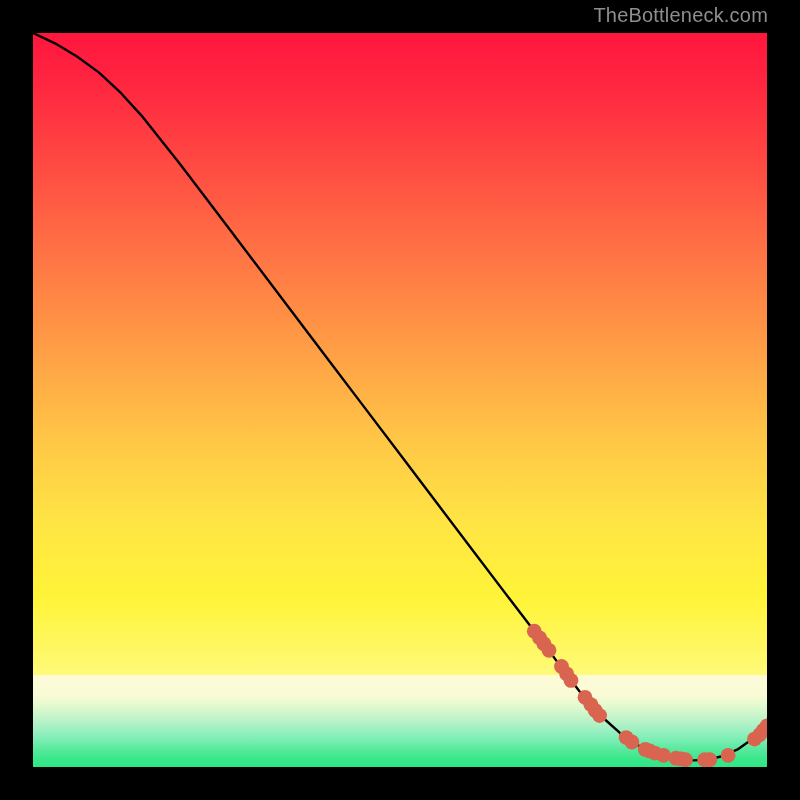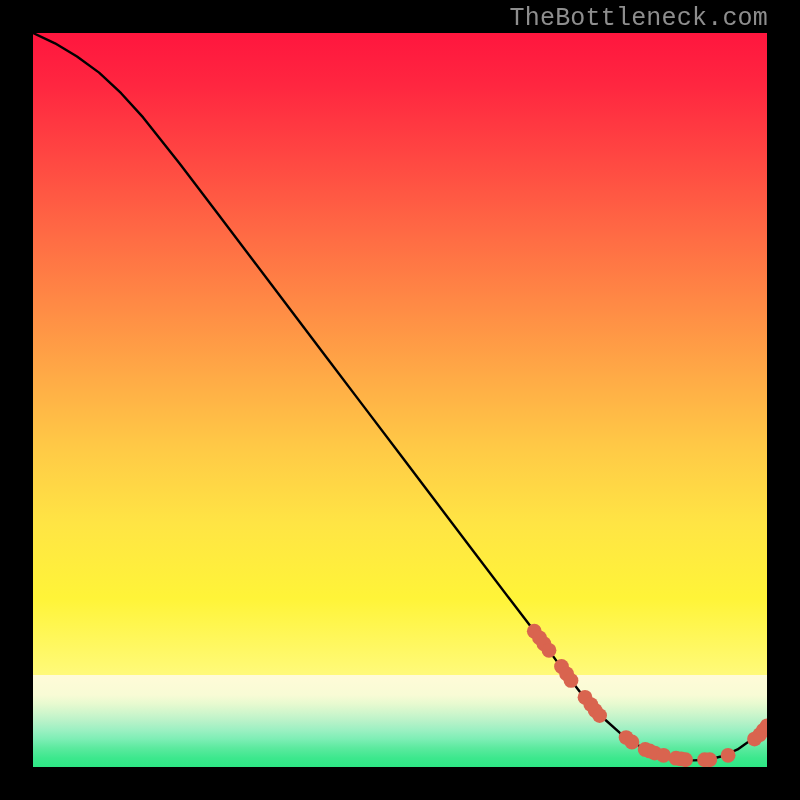--- a/index.html
+++ b/index.html
@@ -20,22 +20,22 @@
     position: absolute;
     left: 33px;
     top: 33px;
     width: 734px;
     height: 734px;
   }
   .watermark {
     position: absolute;
     top: 4px;
     right: 32px;
-    font-family: Liberation Mono, monospace;
-    font-size: 25px;
+    font-family: Liberation Sans, sans-serif;
+    font-size: 20px;
     color: #8e8e8e;
     letter-spacing: 0.2px;
   }
   svg { display: block; }
 </style>
 </head>
 <body>
 
 <div class="stage">
   <div class="watermark">TheBottleneck.com</div>

